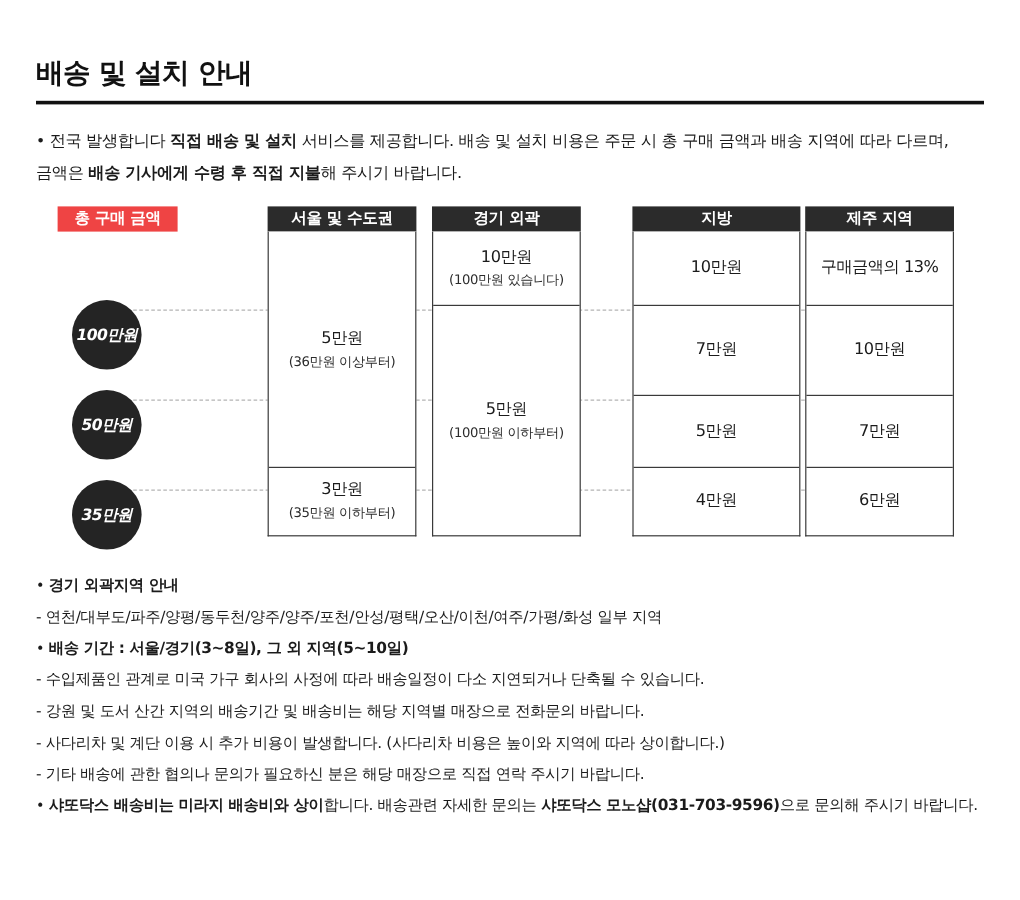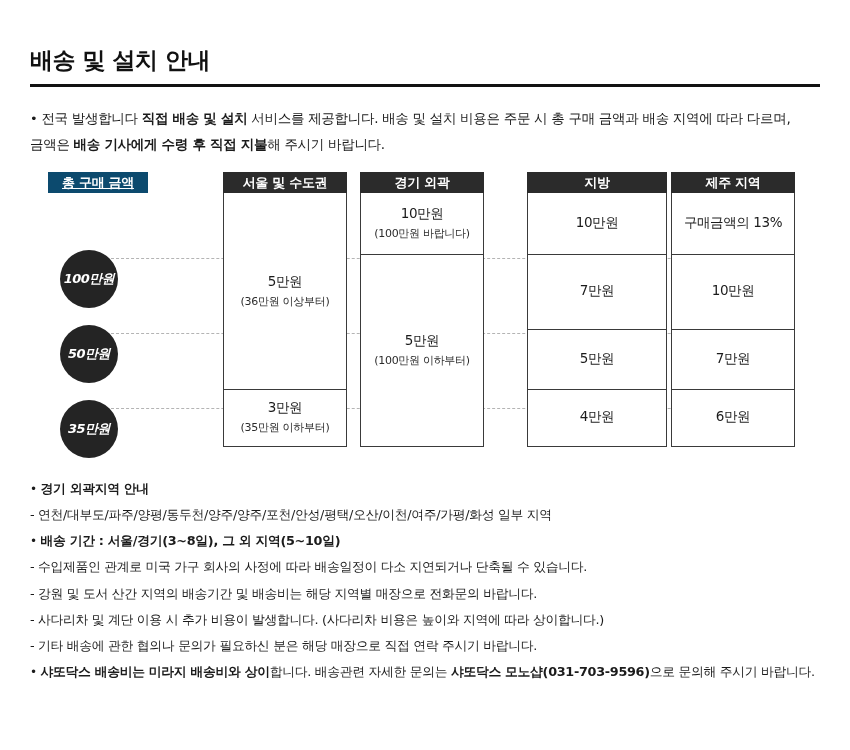--- a/index.html
+++ b/index.html
@@ -65,22 +65,21 @@
     line-height: 21px;
     letter-spacing: -0.3px;
   }
   .col-body {
     border: 1px solid #3a3a3a;
     border-top: none;
     position: relative;
     background: #fff;
   }
   .amount-col .col-head {
-    background: #0c4a6e;
-    text-decoration: underline;
+    background: #ef4444;
   }
 
   
   .amount-col {
     left: 18px;
     width: 100px;
   }
   .amount-col .col-head {
     width: 100px;
   }
@@ -215,21 +214,21 @@
         </div>
       </div>
     </div>
 
     <div class="col gyeonggi">
       <div class="col-head">경기 외곽</div>
       <div class="col-body h255">
         <div class="divider" style="top:61px;"></div>
         <div class="cell" style="top:0;height:61px;">
           <span>10만원</span>
-          <span class="sub">(100만원 바랍니다)</span>
+          <span class="sub">(100만원 있습니다)</span>
         </div>
         <div class="cell" style="top:61px;height:192px;">
           <span>5만원</span>
           <span class="sub">(100만원 이하부터)</span>
         </div>
       </div>
     </div>
 
     <div class="col local">
       <div class="col-head">지방</div>

